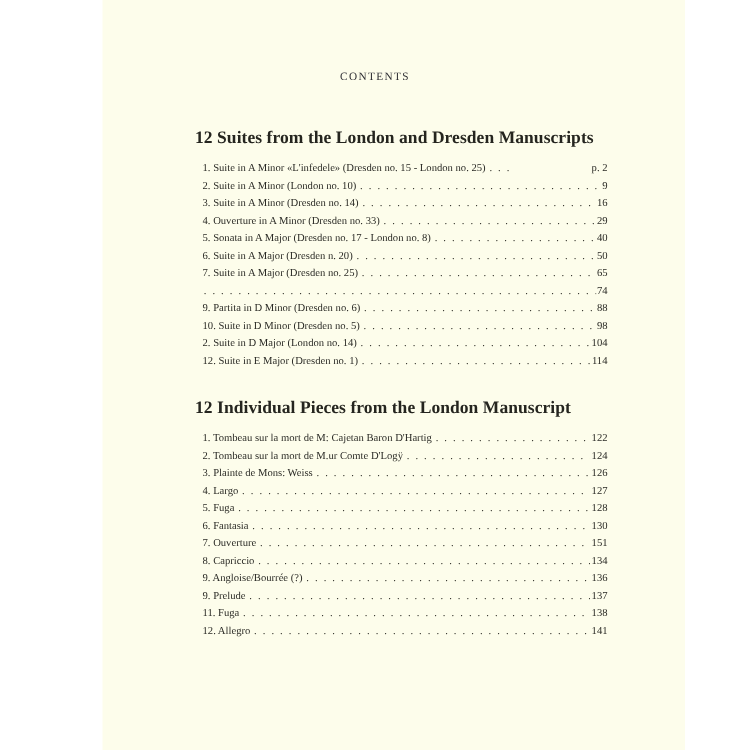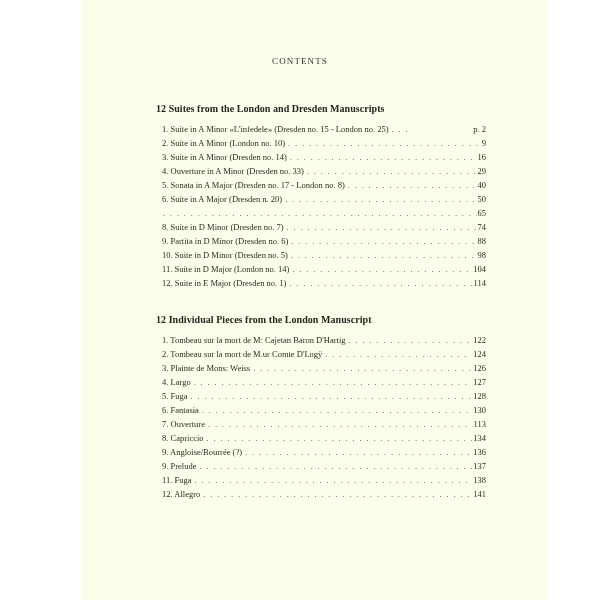--- a/index.html
+++ b/index.html
@@ -36,21 +36,21 @@
     font-variant: small-caps;
     text-transform: lowercase;
   }
   .toc-title::first-letter { font-size: 13.5px; }
   .section {
     margin-top: 0;
   }
   .section-heading {
     font-family: "Liberation Serif", "DejaVu Serif", serif;
     font-weight: bold;
-    font-size: 10px;
+    font-size: 14px;
     color: #25251f;
     letter-spacing: 0.05px;
     margin-left: 58px;
     white-space: nowrap;
   }
   .section-1 { margin-top: 35px; }
   .section-2 { margin-top: 24px; }
   .entries { margin-top: 8px; }
   .entry {
     display: flex;
@@ -125,40 +125,40 @@
             <span class="entry-label">5. Sonata in A Major (Dresden no. 17 - London no. 8)</span>
             <span class="entry-leader">. . . . . . . . . . . . . . . . . . . . . . . . . . . . . . . . . . . . . . . . . . . . . . . . . . . . . . . . . . . . . . . . . . . . . </span>
             <span class="entry-page">40</span>
           </div>
           <div class="entry">
             <span class="entry-label">6. Suite  in A Major (Dresden n. 20)</span>
             <span class="entry-leader">. . . . . . . . . . . . . . . . . . . . . . . . . . . . . . . . . . . . . . . . . . . . . . . . . . . . . . . . . . . . . . . . . . . . . </span>
             <span class="entry-page">50</span>
           </div>
           <div class="entry">
+            <span class="entry-label">7. Suite  in A Major (Dresden no. 25)</span>
             <span class="entry-leader">. . . . . . . . . . . . . . . . . . . . . . . . . . . . . . . . . . . . . . . . . . . . . . . . . . . . . . . . . . . . . . . . . . . . . </span>
             <span class="entry-page">65</span>
           </div>
           <div class="entry">
-            <span class="entry-label">8. Suite in D Minor (Dresden no. 7)</span>
             <span class="entry-leader">. . . . . . . . . . . . . . . . . . . . . . . . . . . . . . . . . . . . . . . . . . . . . . . . . . . . . . . . . . . . . . . . . . . . . </span>
             <span class="entry-page">74</span>
           </div>
           <div class="entry">
             <span class="entry-label">9. Partita in D Minor (Dresden no. 6)</span>
             <span class="entry-leader">. . . . . . . . . . . . . . . . . . . . . . . . . . . . . . . . . . . . . . . . . . . . . . . . . . . . . . . . . . . . . . . . . . . . . </span>
             <span class="entry-page">88</span>
           </div>
           <div class="entry">
             <span class="entry-label">10. Suite in D Minor (Dresden no. 5)</span>
             <span class="entry-leader">. . . . . . . . . . . . . . . . . . . . . . . . . . . . . . . . . . . . . . . . . . . . . . . . . . . . . . . . . . . . . . . . . . . . . </span>
             <span class="entry-page">98</span>
           </div>
           <div class="entry">
-            <span class="entry-label">11. Suite in D Major (London no. 14)</span>
+            <span class="entry-label">2. Suite in D Major (London no. 14)</span>
             <span class="entry-leader">. . . . . . . . . . . . . . . . . . . . . . . . . . . . . . . . . . . . . . . . . . . . . . . . . . . . . . . . . . . . . . . . . . . . . </span>
             <span class="entry-page">104</span>
           </div>
           <div class="entry">
             <span class="entry-label">12. Suite in E Major (Dresden no. 1)</span>
             <span class="entry-leader">. . . . . . . . . . . . . . . . . . . . . . . . . . . . . . . . . . . . . . . . . . . . . . . . . . . . . . . . . . . . . . . . . . . . . </span>
             <span class="entry-page">114</span>
           </div>
         </div>
     </div>
@@ -192,21 +192,21 @@
             <span class="entry-page">128</span>
           </div>
           <div class="entry">
             <span class="entry-label">6. Fantasia</span>
             <span class="entry-leader">. . . . . . . . . . . . . . . . . . . . . . . . . . . . . . . . . . . . . . . . . . . . . . . . . . . . . . . . . . . . . . . . . . . . . </span>
             <span class="entry-page">130</span>
           </div>
           <div class="entry">
             <span class="entry-label">7. Ouverture</span>
             <span class="entry-leader">. . . . . . . . . . . . . . . . . . . . . . . . . . . . . . . . . . . . . . . . . . . . . . . . . . . . . . . . . . . . . . . . . . . . . </span>
-            <span class="entry-page">113</span>
+            <span class="entry-page">151</span>
           </div>
           <div class="entry">
             <span class="entry-label">8. Capriccio</span>
             <span class="entry-leader">. . . . . . . . . . . . . . . . . . . . . . . . . . . . . . . . . . . . . . . . . . . . . . . . . . . . . . . . . . . . . . . . . . . . . </span>
             <span class="entry-page">134</span>
           </div>
           <div class="entry">
             <span class="entry-label">9. Angloise/Bourrée (?)</span>
             <span class="entry-leader">. . . . . . . . . . . . . . . . . . . . . . . . . . . . . . . . . . . . . . . . . . . . . . . . . . . . . . . . . . . . . . . . . . . . . </span>
             <span class="entry-page">136</span>

